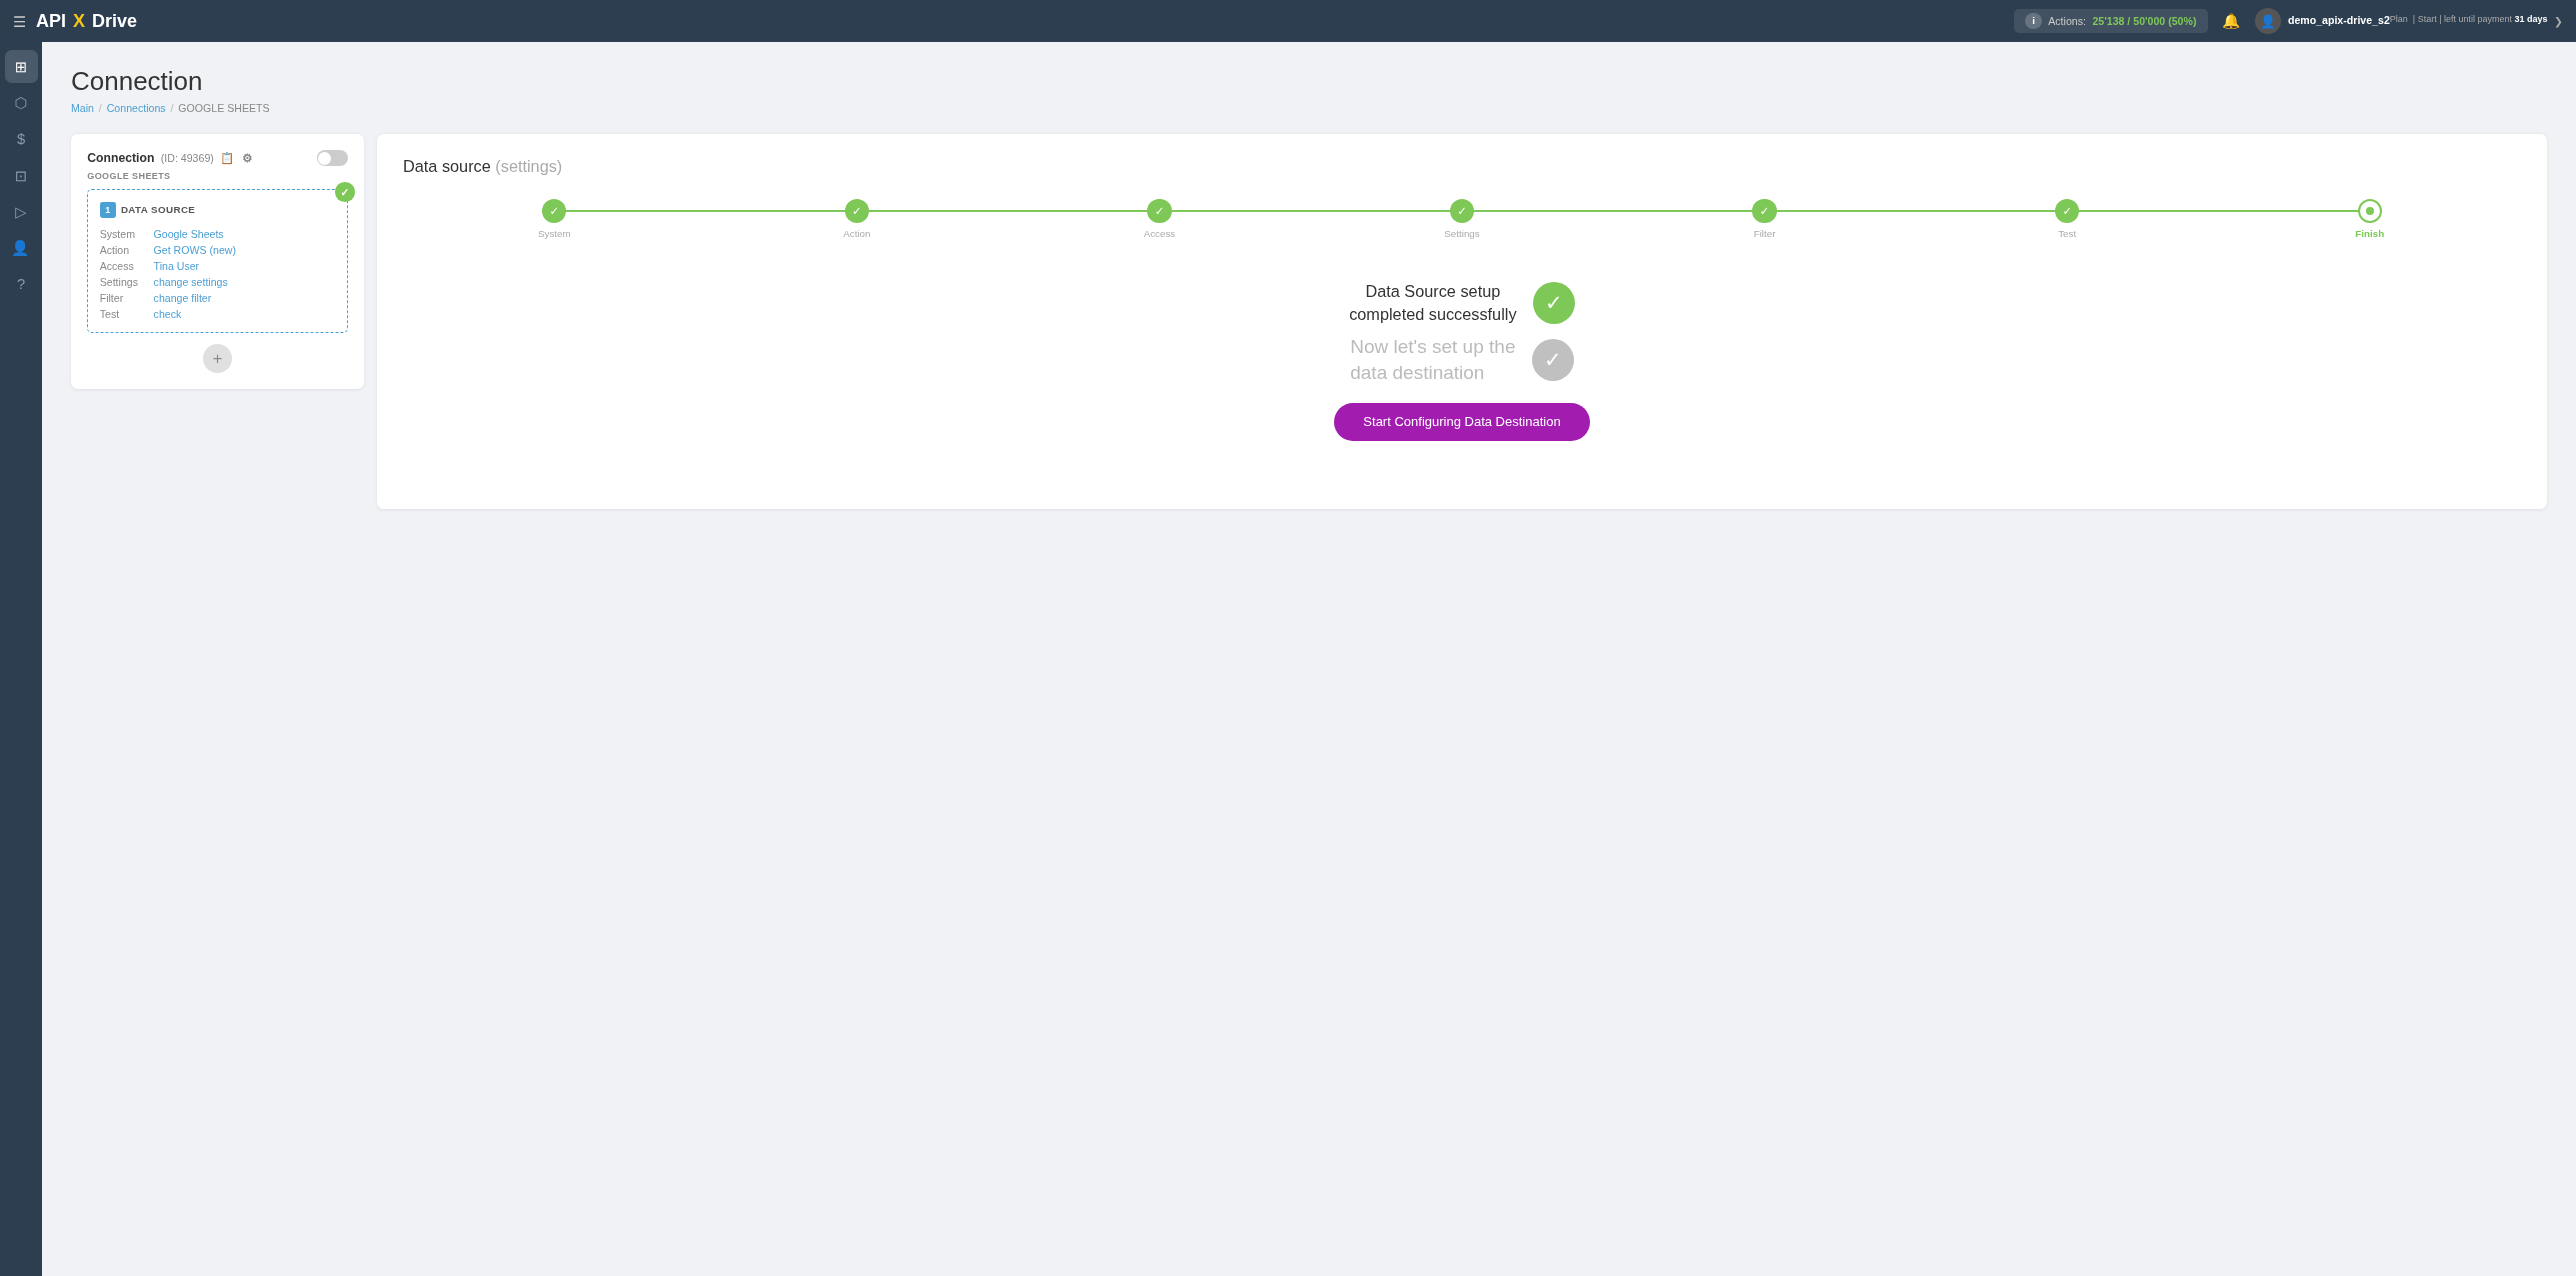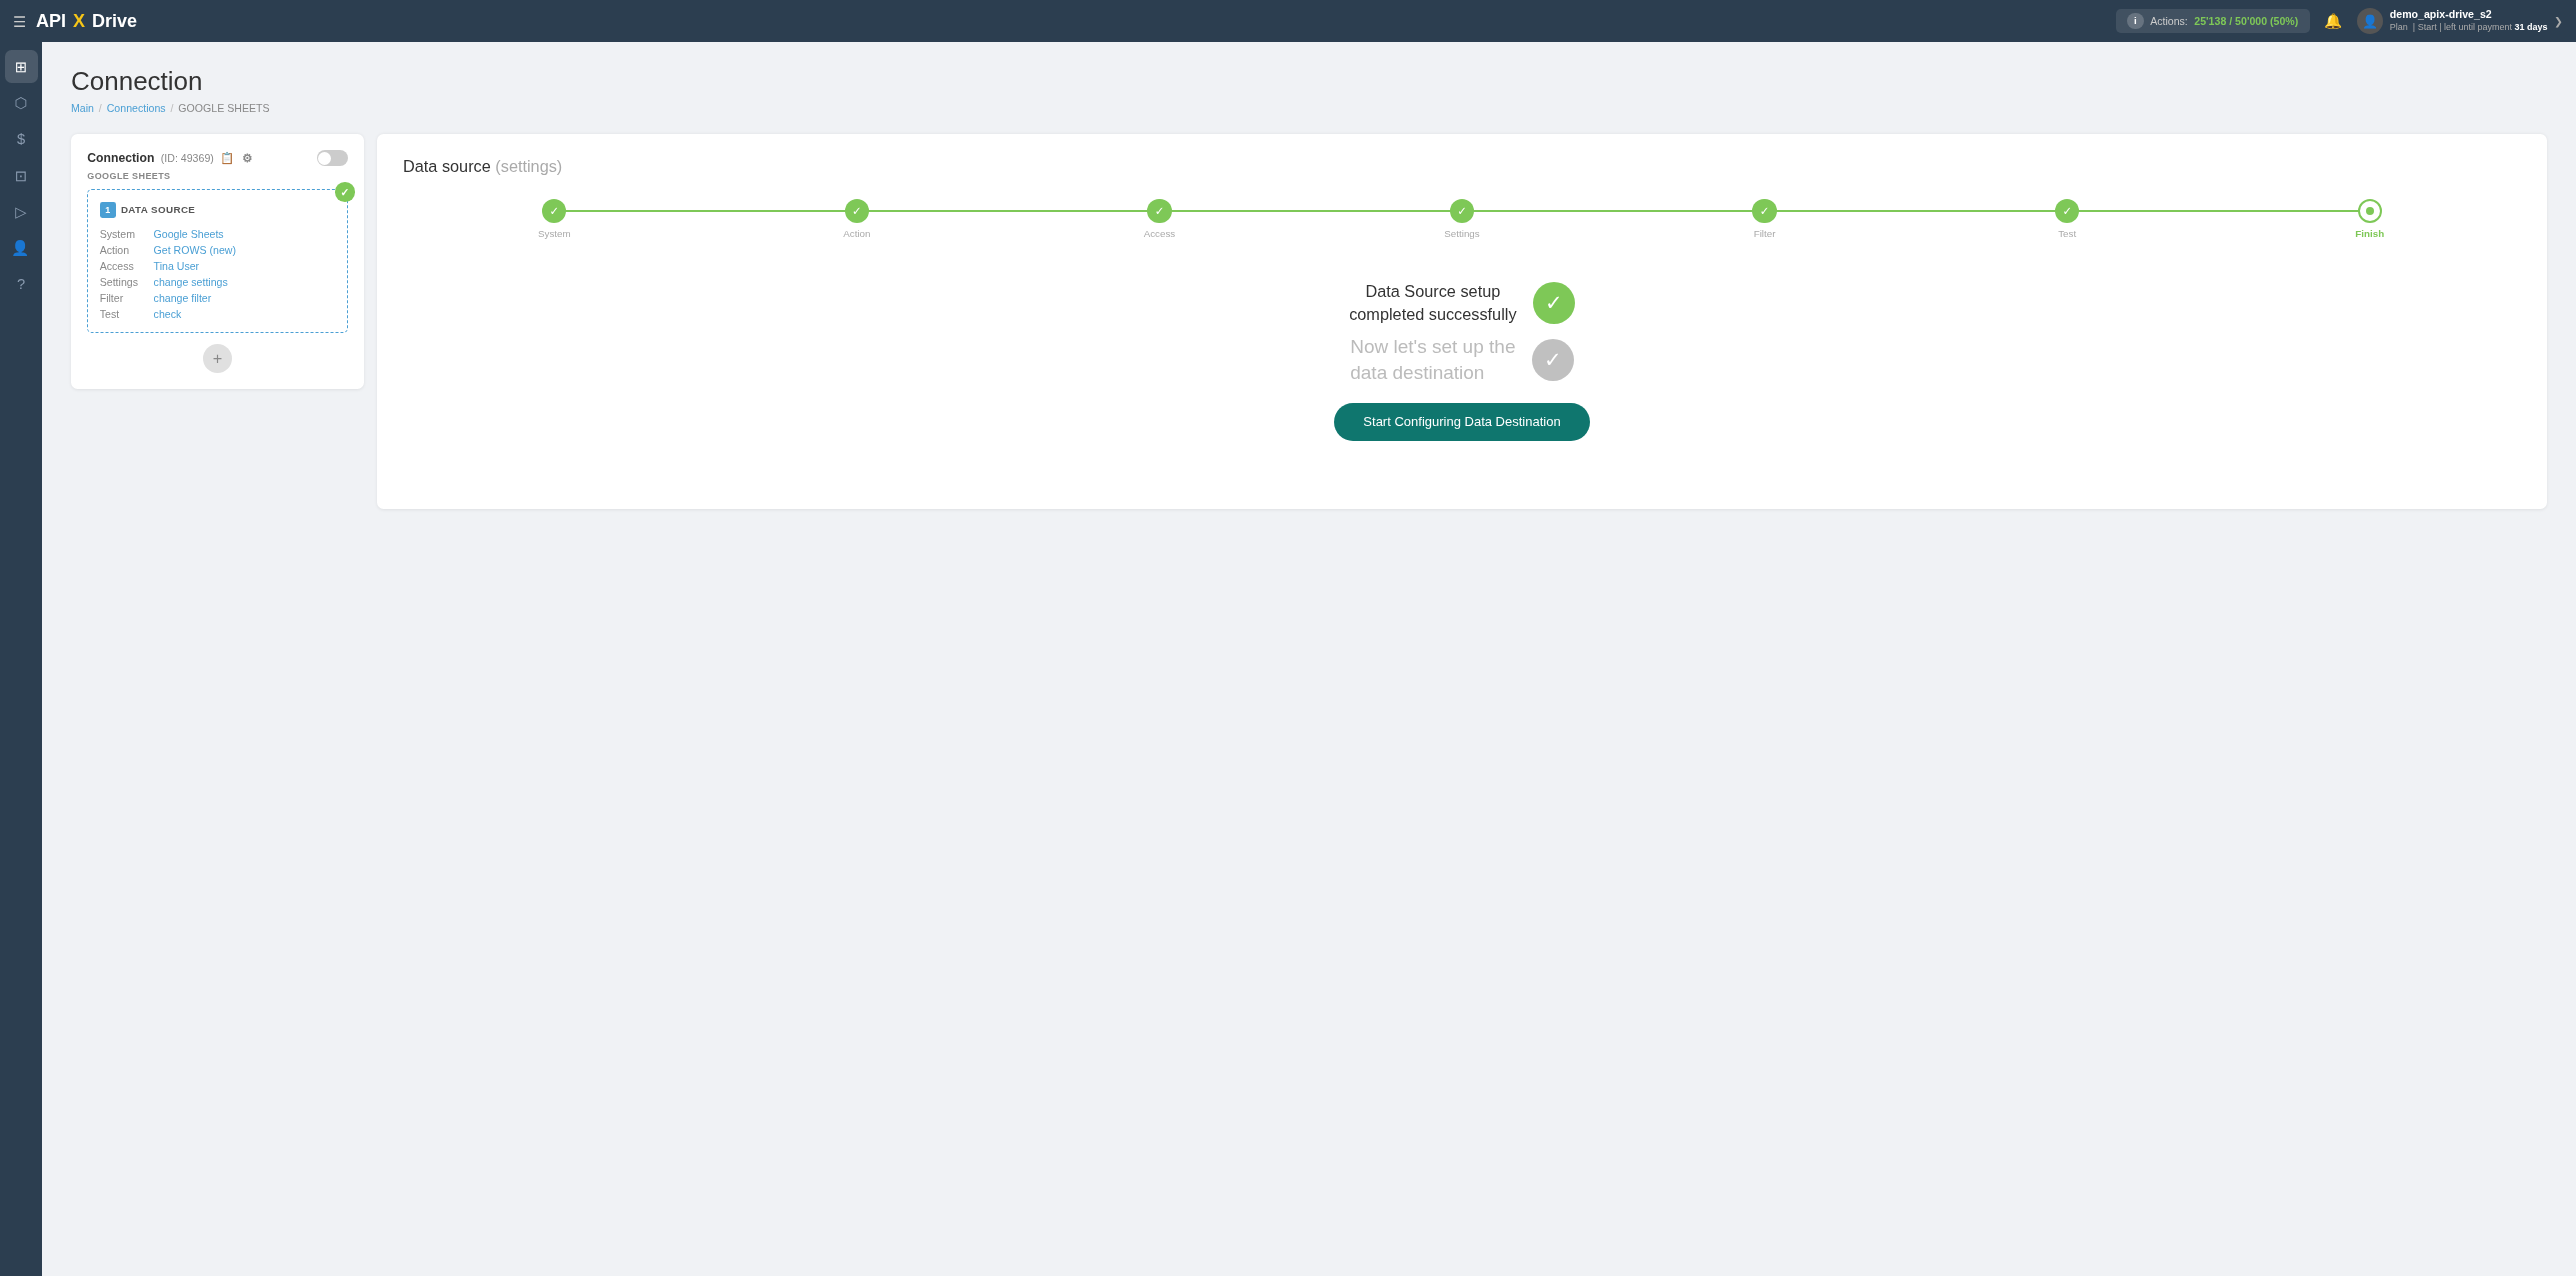--- a/index.html
+++ b/index.html
@@ -51,21 +51,21 @@
     }
     .topnav-user {
       display: flex; align-items: center; gap: 6.5px;
       font-size: 10.6px;
     }
     .topnav-user .avatar {
       width: 26px; height: 26px; border-radius: 50%;
       background: #555; display: flex; align-items: center; justify-content: center;
       font-size: 13px; color: #fff;
     }
-    .topnav-user .user-info { display: flex; flex-direction: column; line-height: 1.3; }
+    .topnav-user .user-info { display: flex; flex-direction: row; line-height: 1.3; }
     .topnav-user .username { font-weight: 600; font-size: 10.6px; }
     .topnav-user .plan-info { font-size: 9px; color: #aaa; }
     .topnav-user .plan-info .days { color: #fff; font-weight: 600; }
     .topnav-chevron { color: #aaa; font-size: 10.6px; }
 
     
     .layout { display: flex; flex: 1; overflow: hidden; }
 
     
     .sidebar {
@@ -334,21 +334,21 @@
       width: 42px; height: 42px;
       border-radius: 50%;
       background: #c0c0c0;
       display: flex; align-items: center; justify-content: center;
       color: #fff; font-size: 21px;
       flex-shrink: 0;
     }
 
     
     .start-btn {
-      background: #0f766e;
+      background: #a21caf;
       color: #fff;
       border: none;
       border-radius: 19.5px;
       padding: 11.4px 29px;
       font-size: 13px;
       cursor: pointer;
       font-weight: 500;
       margin-top: 8.1px;
       transition: background 0.15s;
     }

